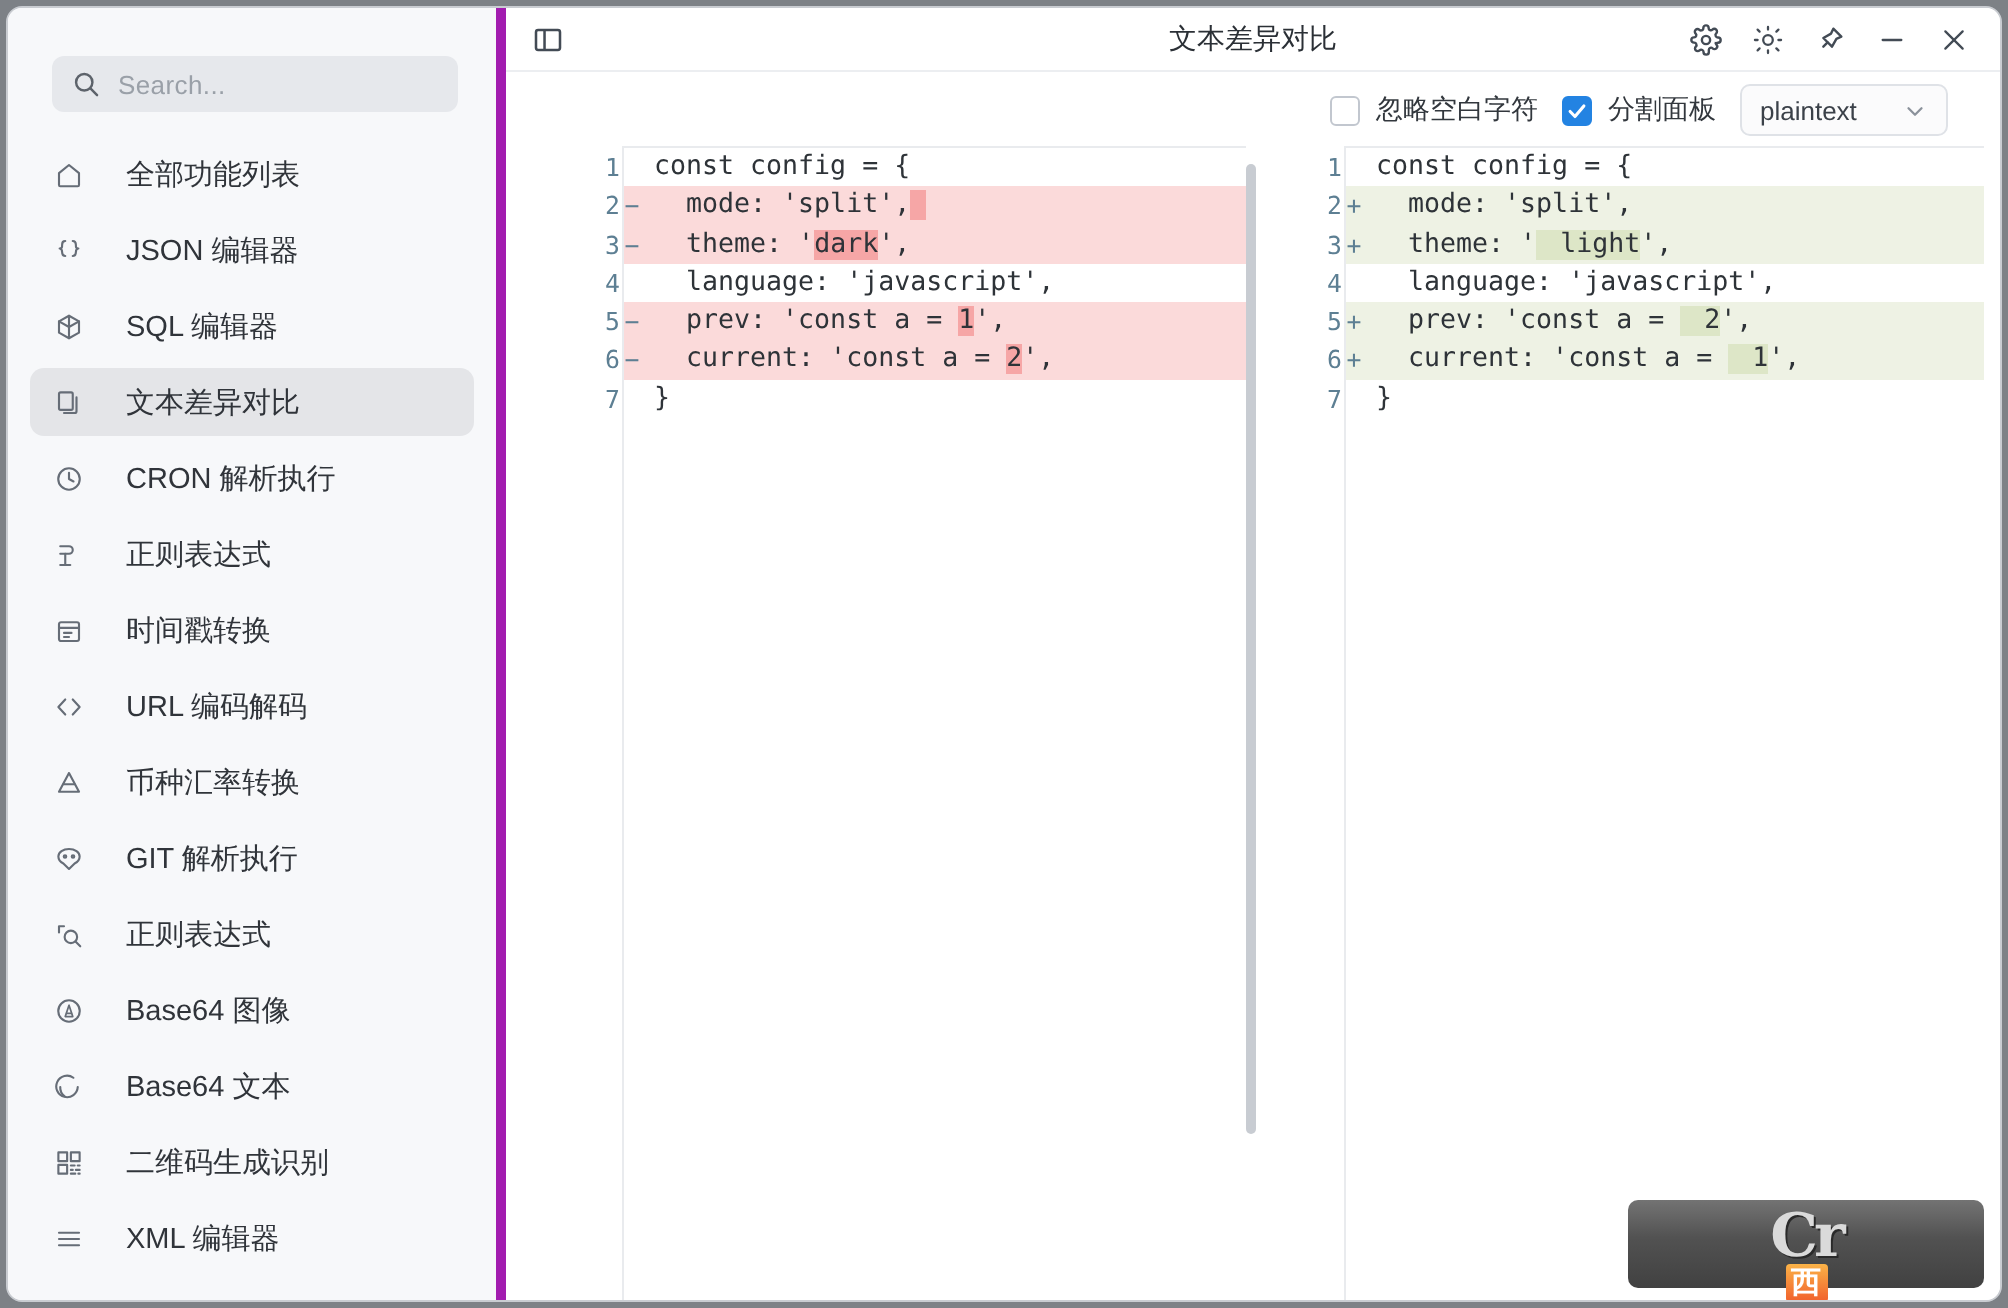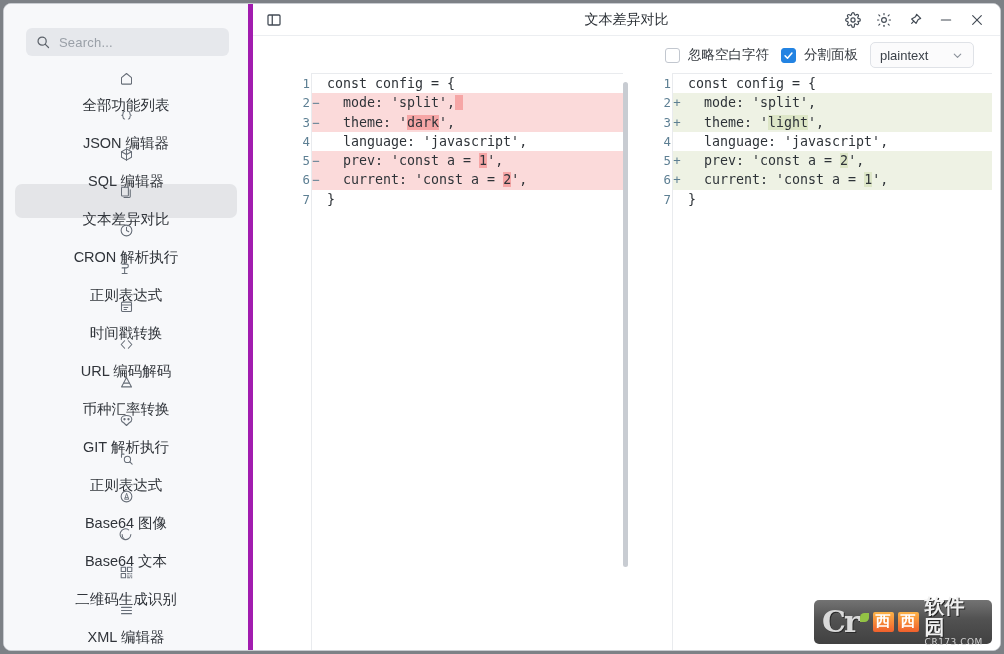--- a/index.html
+++ b/index.html
@@ -40,29 +40,28 @@
   }
   .search-box .ico { display: flex; align-items: center; }
   .search-placeholder {
     font-size: 13px; color: #9aa0a8;
     font-family: "Liberation Sans", sans-serif;
     letter-spacing: .2px;
   }
   .nav { margin-top: 4px; }
   .nav-item {
     display: flex; align-items: center;
-    gap: 9px;
+    gap: 20px;
     height: 34px;
     margin: 0 11px 0 11px;
     padding: 0 11px;
     border-radius: 7px;
     color: #30343a;
     font-size: 14.5px;
     cursor: default;
-    flex-direction: column;
   }
   .nav-item.active { background: #e4e5e8; }
   .nav-ico {
     width: 17px; height: 17px;
     display: flex; align-items: center; justify-content: center;
     color: #666d77;
     flex: 0 0 17px;
   }
   .nav-label { white-space: nowrap; }
   .nav-spacer { height: 4px; }
@@ -175,21 +174,21 @@
   }
   .code {
     flex: 1 1 auto;
     color: #2e3338;
     padding-left: 6px;
   }
   .row.del .code, .row.del .sign { background: #fbdada; }
   .row.add .code, .row.add .sign { background: #eef2e4; }
   .row.ctx .code { background: transparent; }
   .hl-del { background: #f6a6a6; }
-  .hl-add { background: #dde6c7; }
+  .hl-add { background: #dde6c7; padding-left: 12px; }
 
   .pane-border {
     position: absolute;
     top: 4px; bottom: 0;
     left: 30px;
     width: 1px;
     background: #e9ebee;
   }
   .top-rule {
     position: absolute;
@@ -208,20 +207,21 @@
   .watermark {
     position: absolute;
     right: 8px; bottom: 6px;
     width: 178px; height: 44px;
     display: flex; align-items: center;
     gap: 4px;
     padding: 4px 8px;
     background: linear-gradient(180deg,#6e6e6e 0%,#4a4a4a 45%,#3a3a3a 100%);
     border-radius: 5px;
     opacity: .96;
+    flex-direction: column;
   }
   .wm-c {
     font-family: "DejaVu Serif", serif;
     font-size: 30px; font-weight: bold;
     color: #d9d9d9;
     line-height: 1;
     text-shadow: 1px 1px 0 #222;
     letter-spacing: -2px;
   }
   .wm-leaf { width: 9px; height: 9px; background: #8fc13e; border-radius: 50% 0 50% 0; margin-left: -2px; margin-top: -10px; }

